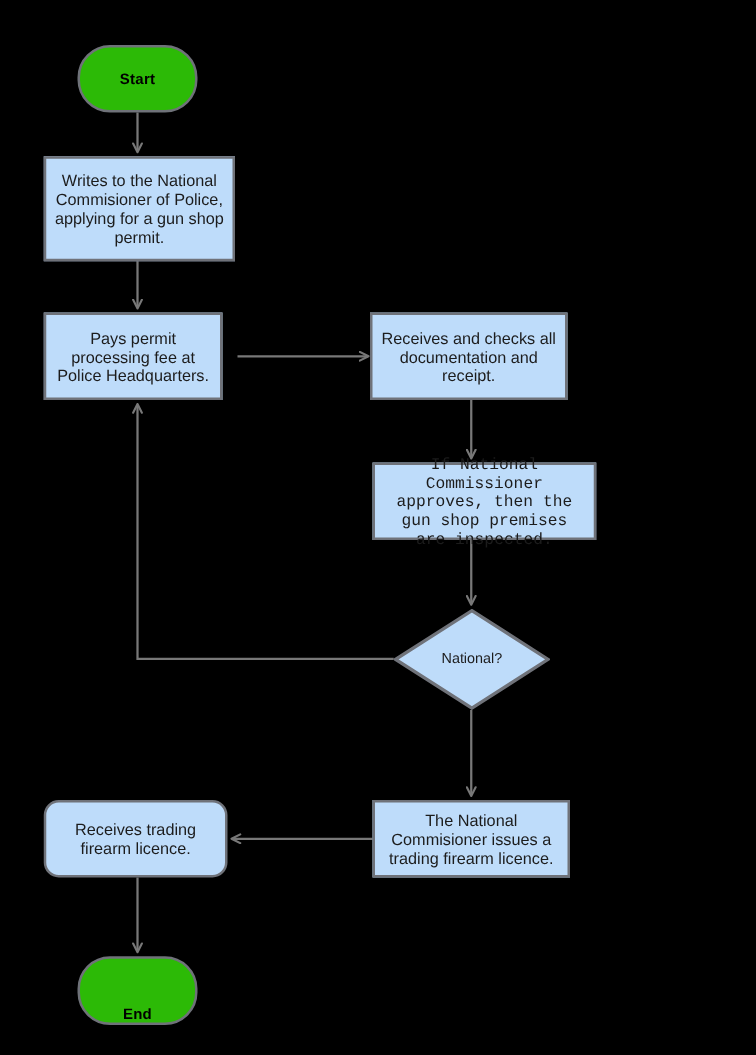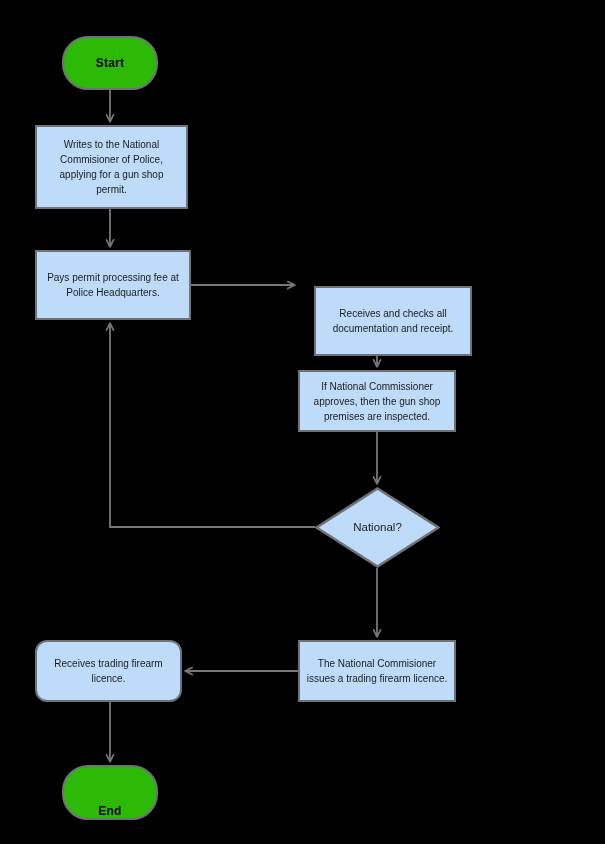--- a/index.html
+++ b/index.html
@@ -32,21 +32,21 @@
     box-sizing: border-box;
     display: flex;
     align-items: center;
     justify-content: center;
     text-align: center;
   }
   .node-process {
     background: #bedcfa;
     border: 2px solid #6f7279;
     color: #1c1c1c;
-    font-size: 10px;
+    font-size: 13px;
     line-height: 15px;
     padding: 2px 6px;
   }
   .node-terminator {
     background: #2cba06;
     border: 2px solid #6f7279;
     border-radius: 26px;
     color: #000000;
     font-size: 12px;
     font-weight: bold;
@@ -107,29 +107,29 @@
   </svg>
 
   <div class="node node-terminator" style="left:62px; top:36px; width:96px; height:54px;">
     <span class="node-label">Start</span>
   </div>
 
   <div class="node node-process" style="left:35px; top:125px; width:153px; height:84px;">
     <span class="node-label">Writes to the National Commisioner of Police, applying for a gun shop permit.</span>
   </div>
 
-  <div class="node node-process" style="left:35px; top:250px; width:156px; height:70px;">
+  <div class="node node-process" style="left:35px; top:250px; width:143px; height:70px;">
     <span class="node-label">Pays permit processing fee at Police Headquarters.</span>
   </div>
 
-  <div class="node node-process" style="left:314px; top:250px; width:158px; height:70px;margin-top:36px;">
+  <div class="node node-process" style="left:296px; top:250px; width:158px; height:70px;">
     <span class="node-label">Receives and checks all documentation and receipt.</span>
   </div>
 
-  <div class="node node-process" style="left:298px; top:370px; width:158px; height:62px;">
+  <div class="node node-process" style="left:298px; top:370px; width:179px; height:62px;font-family:Liberation Mono, monospace;">
     <span class="node-label">If National Commissioner approves, then the gun shop premises are inspected.</span>
   </div>
 
   <div class="node node-decision" style="left:315px; top:487px; width:125px; height:81px;">
     <svg class="diamond-shape" viewBox="0 0 125 81" preserveAspectRatio="none">
       <polygon points="62.5,1.5 123.5,40.5 62.5,79.5 1.5,40.5" fill="#bedcfa" stroke="#6f7279" stroke-width="2.6" stroke-linejoin="miter"></polygon>
     </svg>
     <span class="decision-label">National?</span>
   </div>
 

